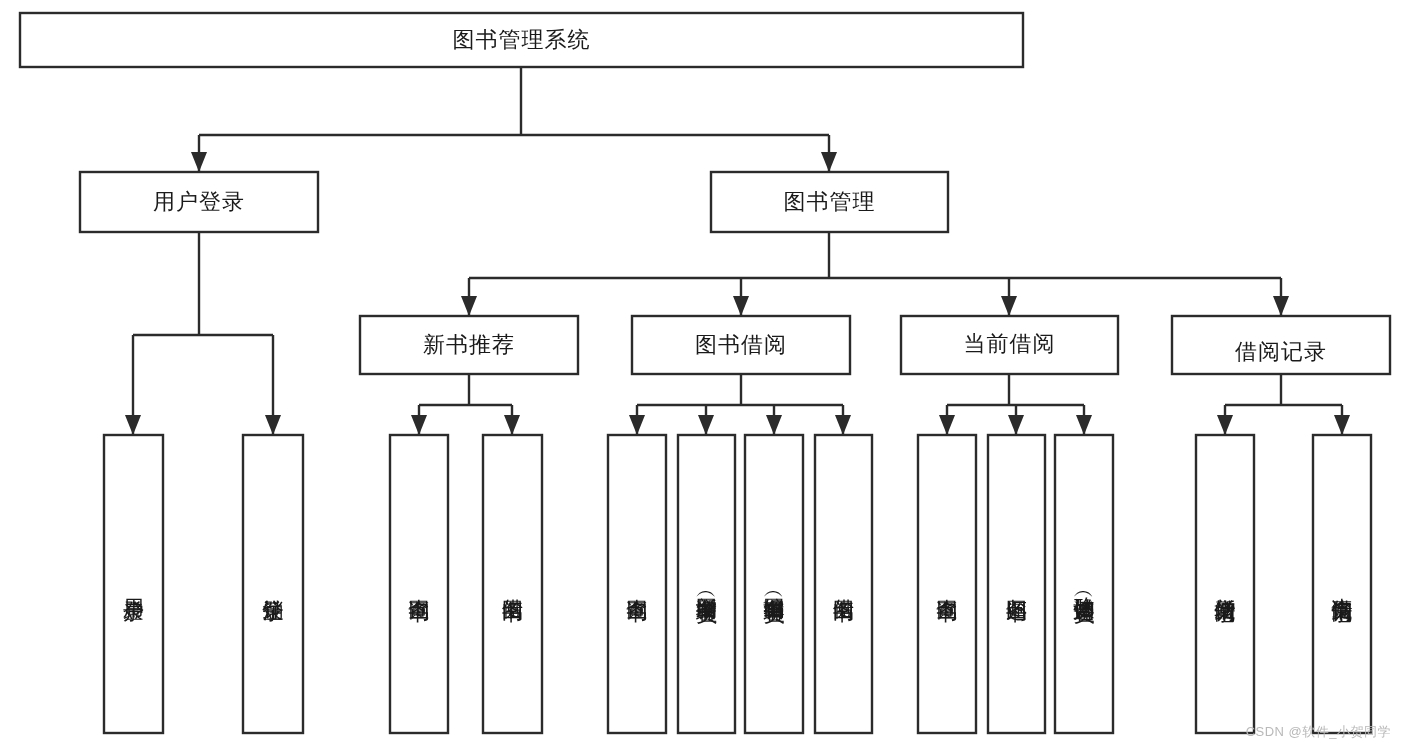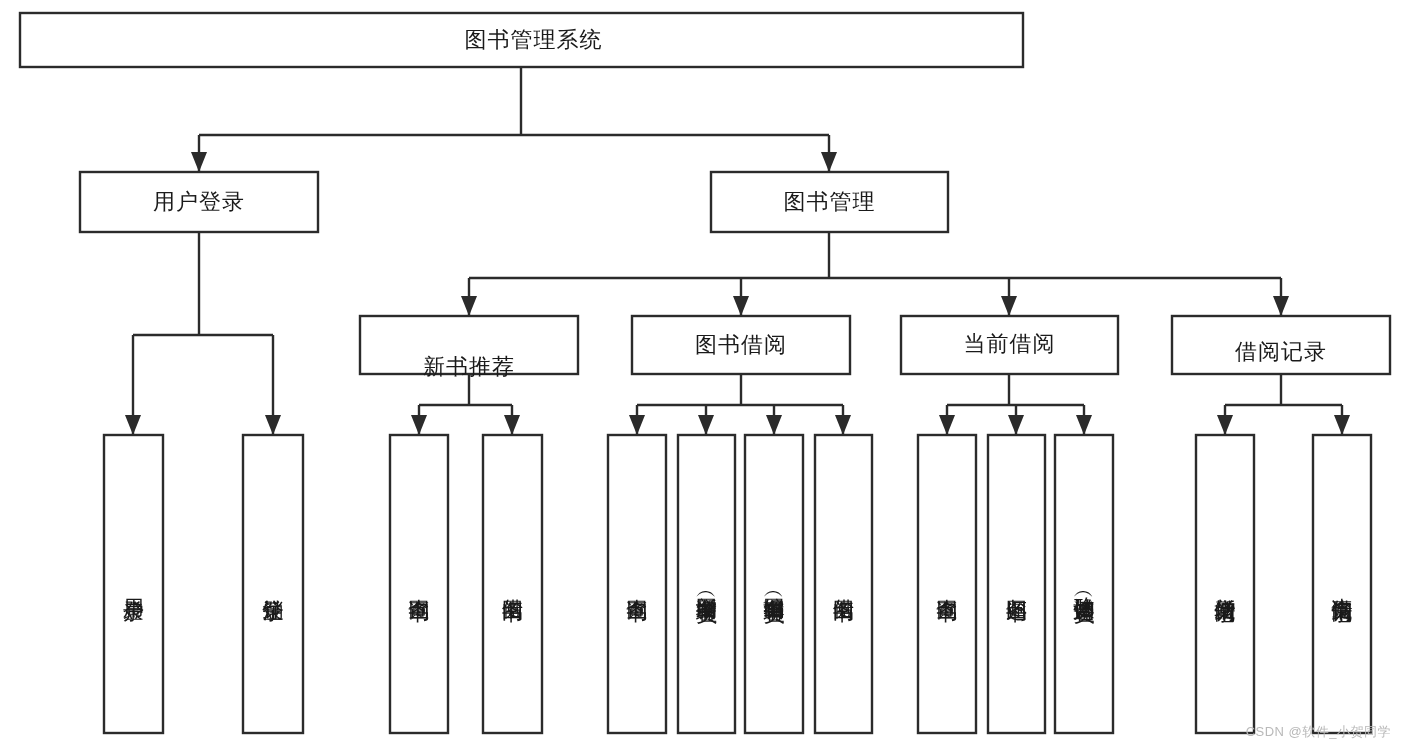--- a/index.html
+++ b/index.html
@@ -157,24 +157,24 @@
         <rect x="815" y="435" width="57" height="298" class="node-box"></rect>
         <rect x="918" y="435" width="58" height="298" class="node-box"></rect>
         <rect x="988" y="435" width="57" height="298" class="node-box"></rect>
         <rect x="1055" y="435" width="58" height="298" class="node-box"></rect>
         <rect x="1196" y="435" width="58" height="298" class="node-box"></rect>
         <rect x="1313" y="435" width="58" height="298" class="node-box"></rect>
       </g>
   </svg>
 
   <div id="labels-layer">
-      <div class="h-text-wrap" style="left: 20px; top: 13px; width: 1003px; height: 54px; padding-left: 12px;">图书管理系统</div>
+      <div class="h-text-wrap" style="left: 20px; top: 13px; width: 1003px; height: 54px;">图书管理系统</div>
       <div class="h-text-wrap" style="left: 80px; top: 172px; width: 238px; height: 60px;">用户登录</div>
       <div class="h-text-wrap" style="left: 711px; top: 172px; width: 237px; height: 60px;">图书管理</div>
-      <div class="h-text-wrap" style="left: 360px; top: 316px; width: 218px; height: 58px; margin-top: 22px;">新书推荐</div>
+      <div class="h-text-wrap" style="left: 360px; top: 316px; width: 218px; height: 58px;">新书推荐</div>
       <div class="h-text-wrap" style="left: 632px; top: 316px; width: 218px; height: 58px;">图书借阅</div>
       <div class="h-text-wrap" style="left: 901px; top: 316px; width: 217px; height: 56px;">当前借阅</div>
       <div class="h-text-wrap" style="left: 1172px; top: 316px; width: 218px; height: 72px;">借阅记录</div>
       <div class="vert-text-wrap" style="left: 104px; top: 435px; width: 59px; height: 298px;">用户登录</div>
       <div class="vert-text-wrap" style="left: 243px; top: 435px; width: 60px; height: 298px;">注销登录</div>
       <div class="vert-text-wrap" style="left: 390px; top: 435px; width: 58px; height: 298px;">查询图书</div>
       <div class="vert-text-wrap" style="left: 483px; top: 435px; width: 59px; height: 298px;">借阅图书</div>
       <div class="vert-text-wrap" style="left: 608px; top: 435px; width: 58px; height: 298px;">查询图书</div>
       <div class="vert-text-wrap" style="left: 678px; top: 435px; width: 57px; height: 298px;">新增图书（管理员）</div>
       <div class="vert-text-wrap" style="left: 745px; top: 435px; width: 58px; height: 298px;">编辑图书（管理员）</div>

